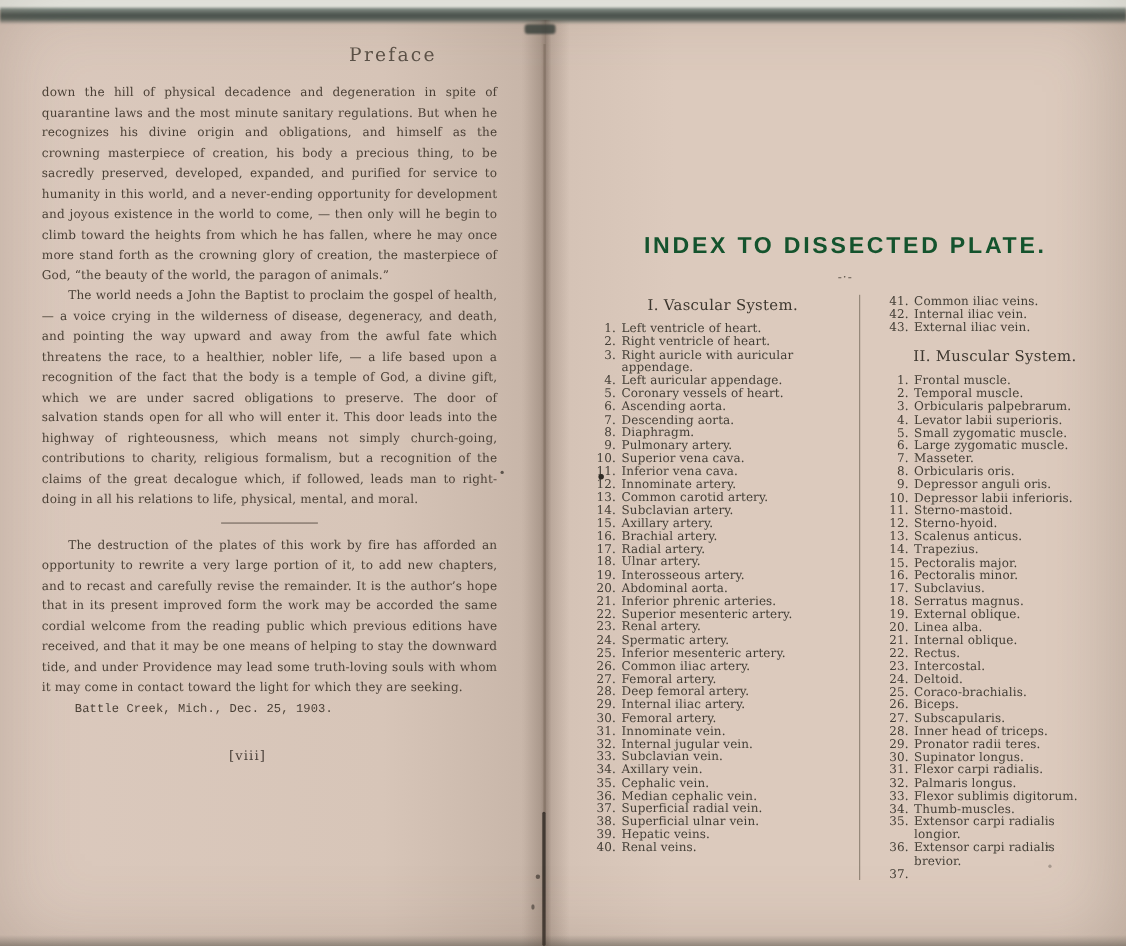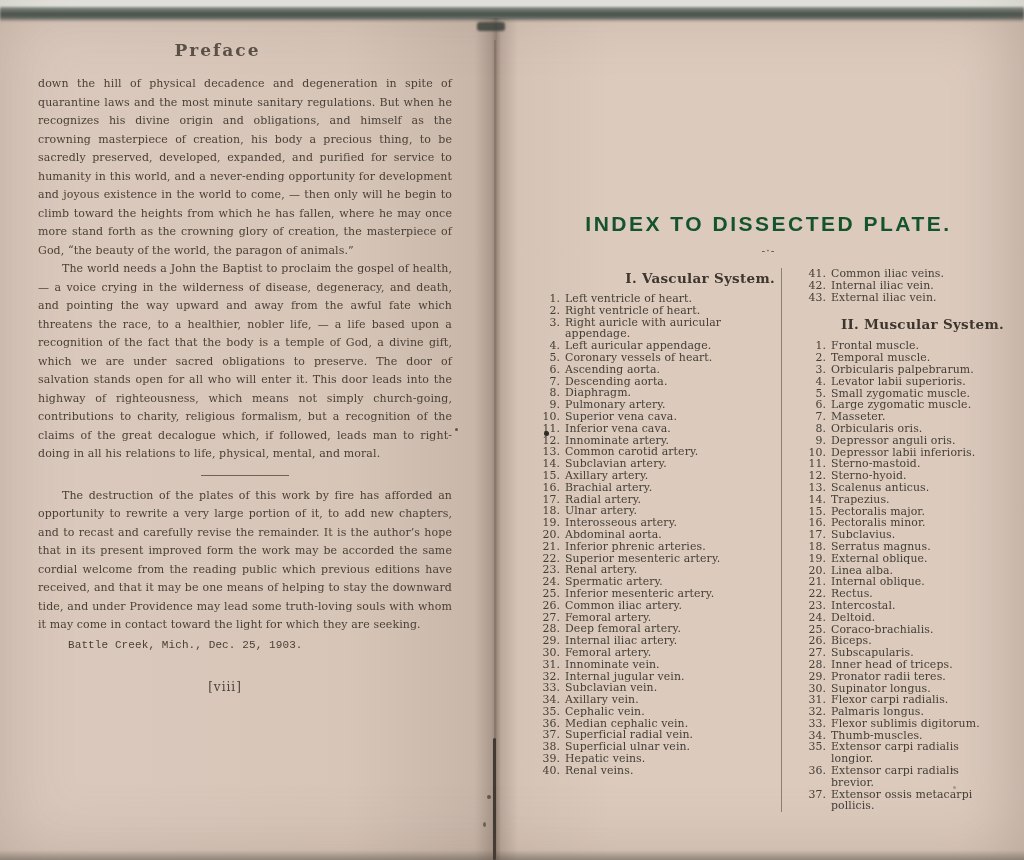--- a/index.html
+++ b/index.html
@@ -20,37 +20,37 @@
   .vignette{position:absolute;inset:0;box-shadow:inset 0 0 70px rgba(115,95,80,.28);pointer-events:none;}
   .gutter-soft{position:absolute;left:474px;top:18px;width:44px;height:842px;
     background:linear-gradient(to right,rgba(80,60,48,0) 0%,rgba(80,60,48,.18) 40%,rgba(60,42,32,.32) 50%,rgba(80,60,48,.10) 62%,rgba(80,60,48,0) 100%);}
   .gutter-line-faint{position:absolute;left:494px;top:40px;width:2px;height:700px;background:#6d5c4e;opacity:.35;}
   .gutter-line-dark{position:absolute;left:493px;top:738px;width:3px;height:122px;background:#322c26;opacity:.85;border-radius:2px;}
   .gutter-notch{position:absolute;left:477px;top:22px;width:28px;height:9px;background:#39413c;
     border-radius:3px;filter:blur(.8px);opacity:.85;}
   .speck{position:absolute;border-radius:50%;background:#2e2a24;}
   
   .pf{position:absolute;left:38px;top:40px;width:414px;color:#493f35;}
-  .pf-title{text-align:center;padding-right:55px;font-size:17px;font-weight:bold;
+  .pf-title{text-align:right;padding-right:55px;font-size:17px;font-weight:normal;
     letter-spacing:2px;color:#5b5147;margin-bottom:15px;}
   .pf p{margin:0;font-size:11px;line-height:18.5px;text-align:justify;
     text-justify:inter-word;letter-spacing:.1px;}
   .pf p.ind{text-indent:24px;}
   .pf-divider{width:88px;border:none;border-top:1.5px solid #6e6258;margin:11px auto 11px auto;}
   .pf-date{margin-top:1px !important;text-indent:30px !important;text-align:right;font-family:Liberation Mono, monospace;}
   .pf-folio{text-align:center;padding-right:40px;font-size:12px;margin-top:26px;color:#4c423a;letter-spacing:1px;}
   
   .ix-head{position:absolute;left:40px;right:24px;top:212px;text-align:center;color:#39362f;}
   .ix-title{font-family:"Liberation Sans","DejaVu Sans",sans-serif;font-size:21px;
     font-weight:bold;letter-spacing:2.5px;color:#14532d;}
   .ix-orn{font-size:11px;color:#5a5248;margin-top:9px;letter-spacing:1px;}
   .ix-cols{position:absolute;left:40px;right:20px;top:268px;display:flex;color:#433e36;}
   .ix-col1{width:236px;flex:none;}
   .ix-col2{flex:1;border-left:1px solid #8d8173;padding-left:23px;margin-left:6px;}
-  .col-heading{font-size:13.5px;font-weight:bold;text-align:right;color:#3c362e;margin:2px 0 7px 0;letter-spacing:.3px;}
+  .col-heading{font-size:13.5px;font-weight:normal;text-align:center;color:#3c362e;margin:2px 0 7px 0;letter-spacing:.3px;}
   .col-heading.mus{margin-top:13px;margin-bottom:8px;}
   ol.idx{list-style:none;margin:0;padding:0;}
   ol.idx li{display:flex;align-items:flex-start;font-size:10.9px;line-height:11.8px;letter-spacing:.1px;}
   ol.idx .num{flex:none;width:21px;text-align:right;margin-right:5px;}
   ol.idx .itm{flex:1;}
 </style>
 </head>
 <body>
 
 <div class="photo">
@@ -402,21 +402,20 @@
           <li>
             <span class="num">35.</span>
             <span class="itm">Extensor carpi radialis longior.</span>
           </li>
           <li>
             <span class="num">36.</span>
             <span class="itm">Extensor carpi radialis brevior.</span>
           </li>
           <li>
             <span class="num">37.</span>
-            <span class="itm">Extensor ossis metacarpi pollicis.</span>
           </li>
         </ol>
     </div>
   </div>
 
   <div class="speck" style="left:544px;top:431px;width:5px;height:5px;"></div>
   <div class="speck" style="left:455px;top:428px;width:3px;height:3px;opacity:.7;"></div>
   <div class="speck" style="left:487px;top:795px;width:4px;height:4px;opacity:.6;"></div>
   <div class="speck" style="left:483px;top:822px;width:3px;height:5px;opacity:.55;"></div>
   <div class="speck" style="left:951px;top:768px;width:3px;height:3px;opacity:.35;"></div>

